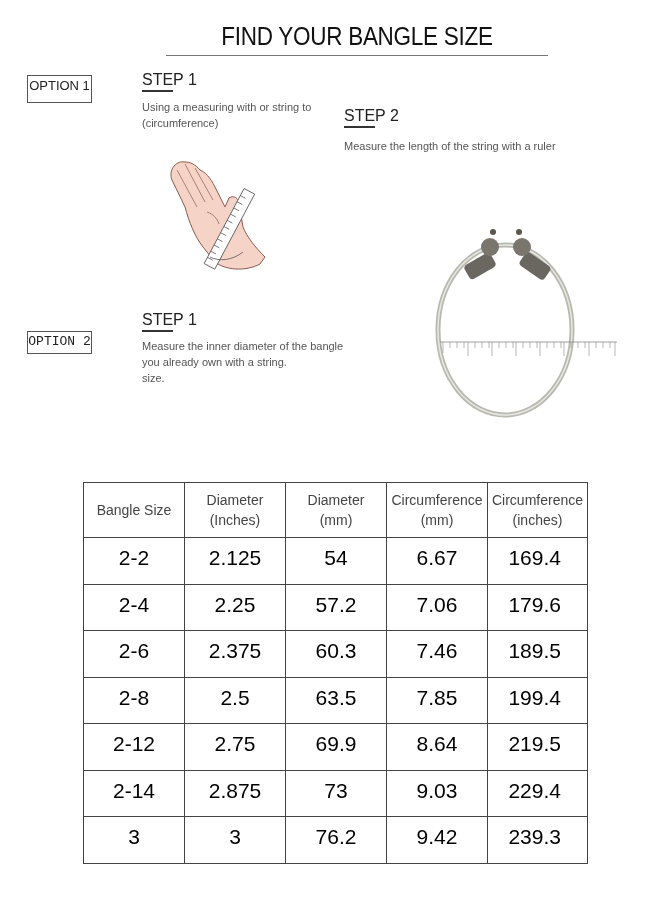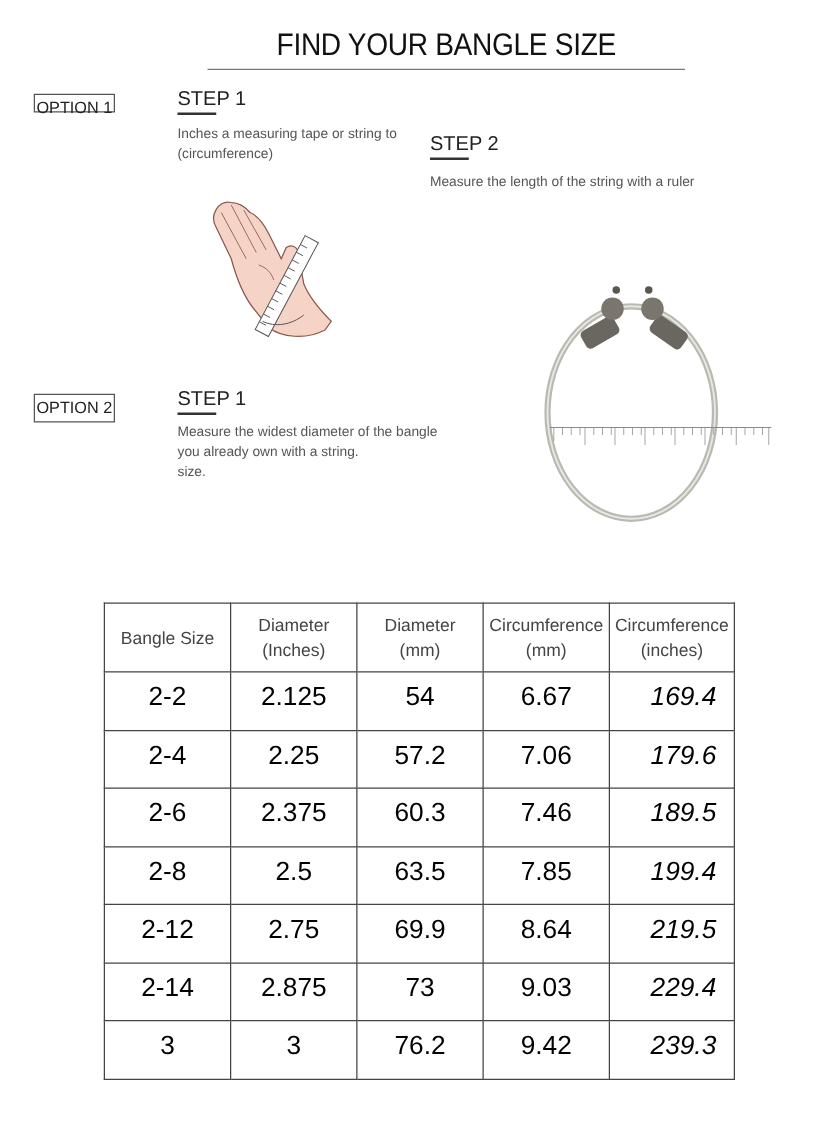--- a/index.html
+++ b/index.html
@@ -12,35 +12,35 @@
   .option-box { position:absolute; border:1px solid #555; font-size:13px; color:#222;
                 text-align:center; line-height:20px; box-sizing:border-box; }
   .step { position:absolute; font-size:16px; color:#222; }
   .step-rule { position:absolute; height:1.5px; background:#333; }
   .para { position:absolute; font-size:11px; line-height:16px; color:#555; }
   table.size { position:absolute; left:83px; top:447px; border-collapse:collapse;
                table-layout:fixed; width:504px;margin-top:35px; }
   table.size td, table.size th { border:1.3px solid #444; text-align:center; padding:0; }
   table.size th { height:54px; font-weight:normal; font-size:14px; line-height:20px; color:#444; }
   table.size td { height:46.5px; font-size:21px; color:#000000; vertical-align:top; padding-top:8px; box-sizing:border-box; }
-  table.size td.last { text-align:right; padding-right:14px;font-style:italic; }
+  table.size td.last { text-align:right; padding-right:26px; }
   .hand, .bangle { position:absolute; }
 </style>
 </head>
 <body>
 
 <div class="title">FIND YOUR BANGLE SIZE</div>
 <div class="title-rule"></div>
 
-<div class="option-box" style="left:27px;top:75px;width:65px;height:15px;">OPTION 1</div>
+<div class="option-box" style="left:27px;top:75px;width:65px;height:28px;">OPTION 1</div>
 
 <div class="step" style="left:142px;top:71px;">STEP 1</div>
 <div class="step-rule" style="left:142px;top:90px;width:31px;"></div>
 <div class="para" style="left:142px;top:99px;">
-  <div>Inches a measuring tape or string to</div>
+  <div>Using a measuring with or string to</div>
   <div>(circumference)</div>
 </div>
 
 <div class="step" style="left:344px;top:107px;">STEP 2</div>
 <div class="step-rule" style="left:344px;top:126px;width:31px;"></div>
 <div class="para" style="left:344px;top:138px;">
   <div>Measure the length of the string with a ruler</div>
 </div>
 
 <svg class="hand" style="left:155px;top:152px;" width="140" height="125" viewBox="0 0 140 125">
@@ -59,26 +59,26 @@
       <line x1="84" y1="72" x2="84" y2="78"></line>
         <line x1="91" y1="72" x2="91" y2="78"></line>
       <line x1="98" y1="72" x2="98" y2="78"></line>
         <line x1="105" y1="72" x2="105" y2="78"></line>
       <line x1="112" y1="72" x2="112" y2="78"></line>
     </g>
   </g>
   <path d="M55 105 C65 110 78 108 88 100" fill="none" stroke="#555" stroke-width="0.8"></path>
 </svg>
 
-<div class="option-box" style="left:27px;top:315px;width:65px;height:23px;">OPTION 2</div>
+<div class="option-box" style="left:27px;top:331px;width:65px;height:23px;font-family:Liberation Mono, monospace;">OPTION 2</div>
 
 <div class="step" style="left:142px;top:311px;">STEP 1</div>
 <div class="step-rule" style="left:142px;top:330px;width:31px;"></div>
 <div class="para" style="left:142px;top:338px;">
-  <div>Measure the widest diameter of the bangle</div>
+  <div>Measure the inner diameter of the bangle</div>
   <div>you already own with a string.</div>
   <div>size.</div>
 </div>
 
 <svg class="bangle" style="left:425px;top:220px;" width="200" height="200" viewBox="0 0 200 200">
   <ellipse cx="80" cy="110" rx="67" ry="85" fill="none" stroke="#b9b9b2" stroke-width="5"></ellipse>
   <ellipse cx="80" cy="110" rx="67" ry="85" fill="none" stroke="#e8e8e2" stroke-width="1.5"></ellipse>
   <rect x="40" y="38" width="30" height="16" rx="4" fill="#6a6660" transform="rotate(-30 55 46)"></rect>
   <rect x="95" y="38" width="30" height="16" rx="4" fill="#6a6660" transform="rotate(35 110 46)"></rect>
   <circle cx="65" cy="27" r="9" fill="#7a756d"></circle>

